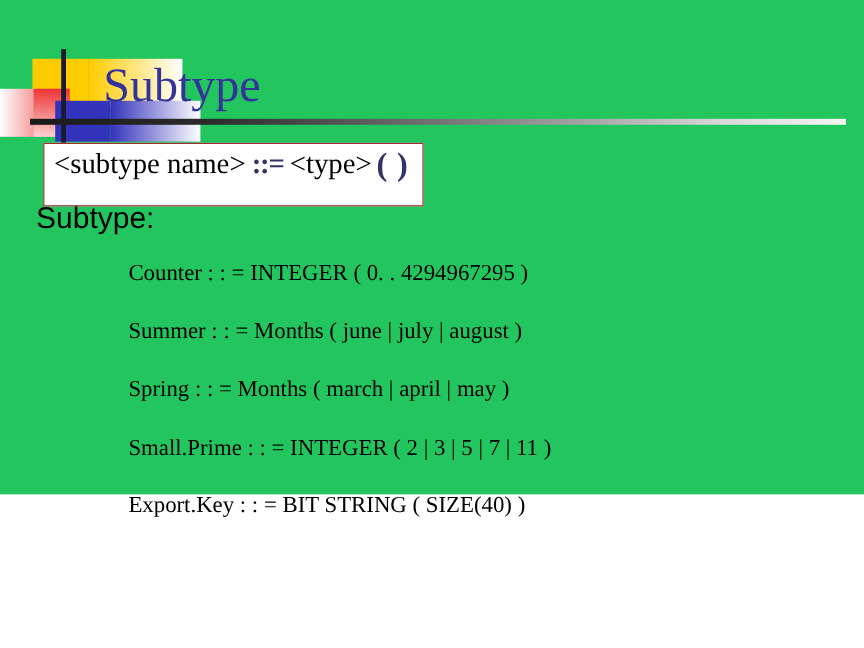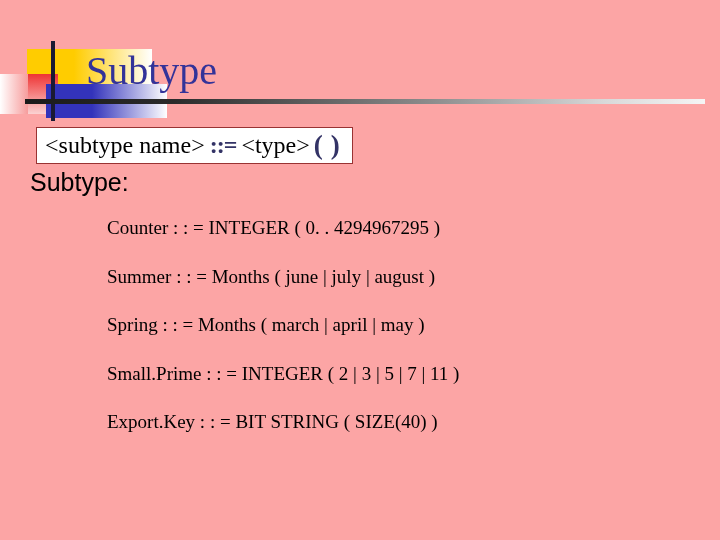--- a/index.html
+++ b/index.html
@@ -12,22 +12,22 @@
     background: #ffffff;
     font-family: "Liberation Serif", serif;
     overflow: hidden;
     position: relative;
   }
 
   
   #slide {
     position: relative;
     width: 720px;
-    height: 540px;
-    background: #fca5a5;
+    height: 412px;
+    background: #22c55e;
   }
 
   
   .ornament {
     position: absolute;
     left: 0;
     top: 0;
     width: 720px;
     height: 125px;
     pointer-events: none;
@@ -134,21 +134,21 @@
   }
   .lbl-syntax {
     font-family: "Liberation Sans", sans-serif;
     font-size: 25px;
     color: #000000;
     line-height: 30px;
   }
   .syntax-box {
     margin-left: 6px;
     border: 1.5px solid #993333;
-    padding: 3px 8px 4px 8px;
+    padding: 3px 8px 20px 8px;
     display: inline-flex;
     align-items: center;
     white-space: nowrap;
     background: #ffffff;
   }
   .syn-tok {
     font-family: "Liberation Serif", serif;
     font-size: 24px;
     color: #000000;
     line-height: 28px;

